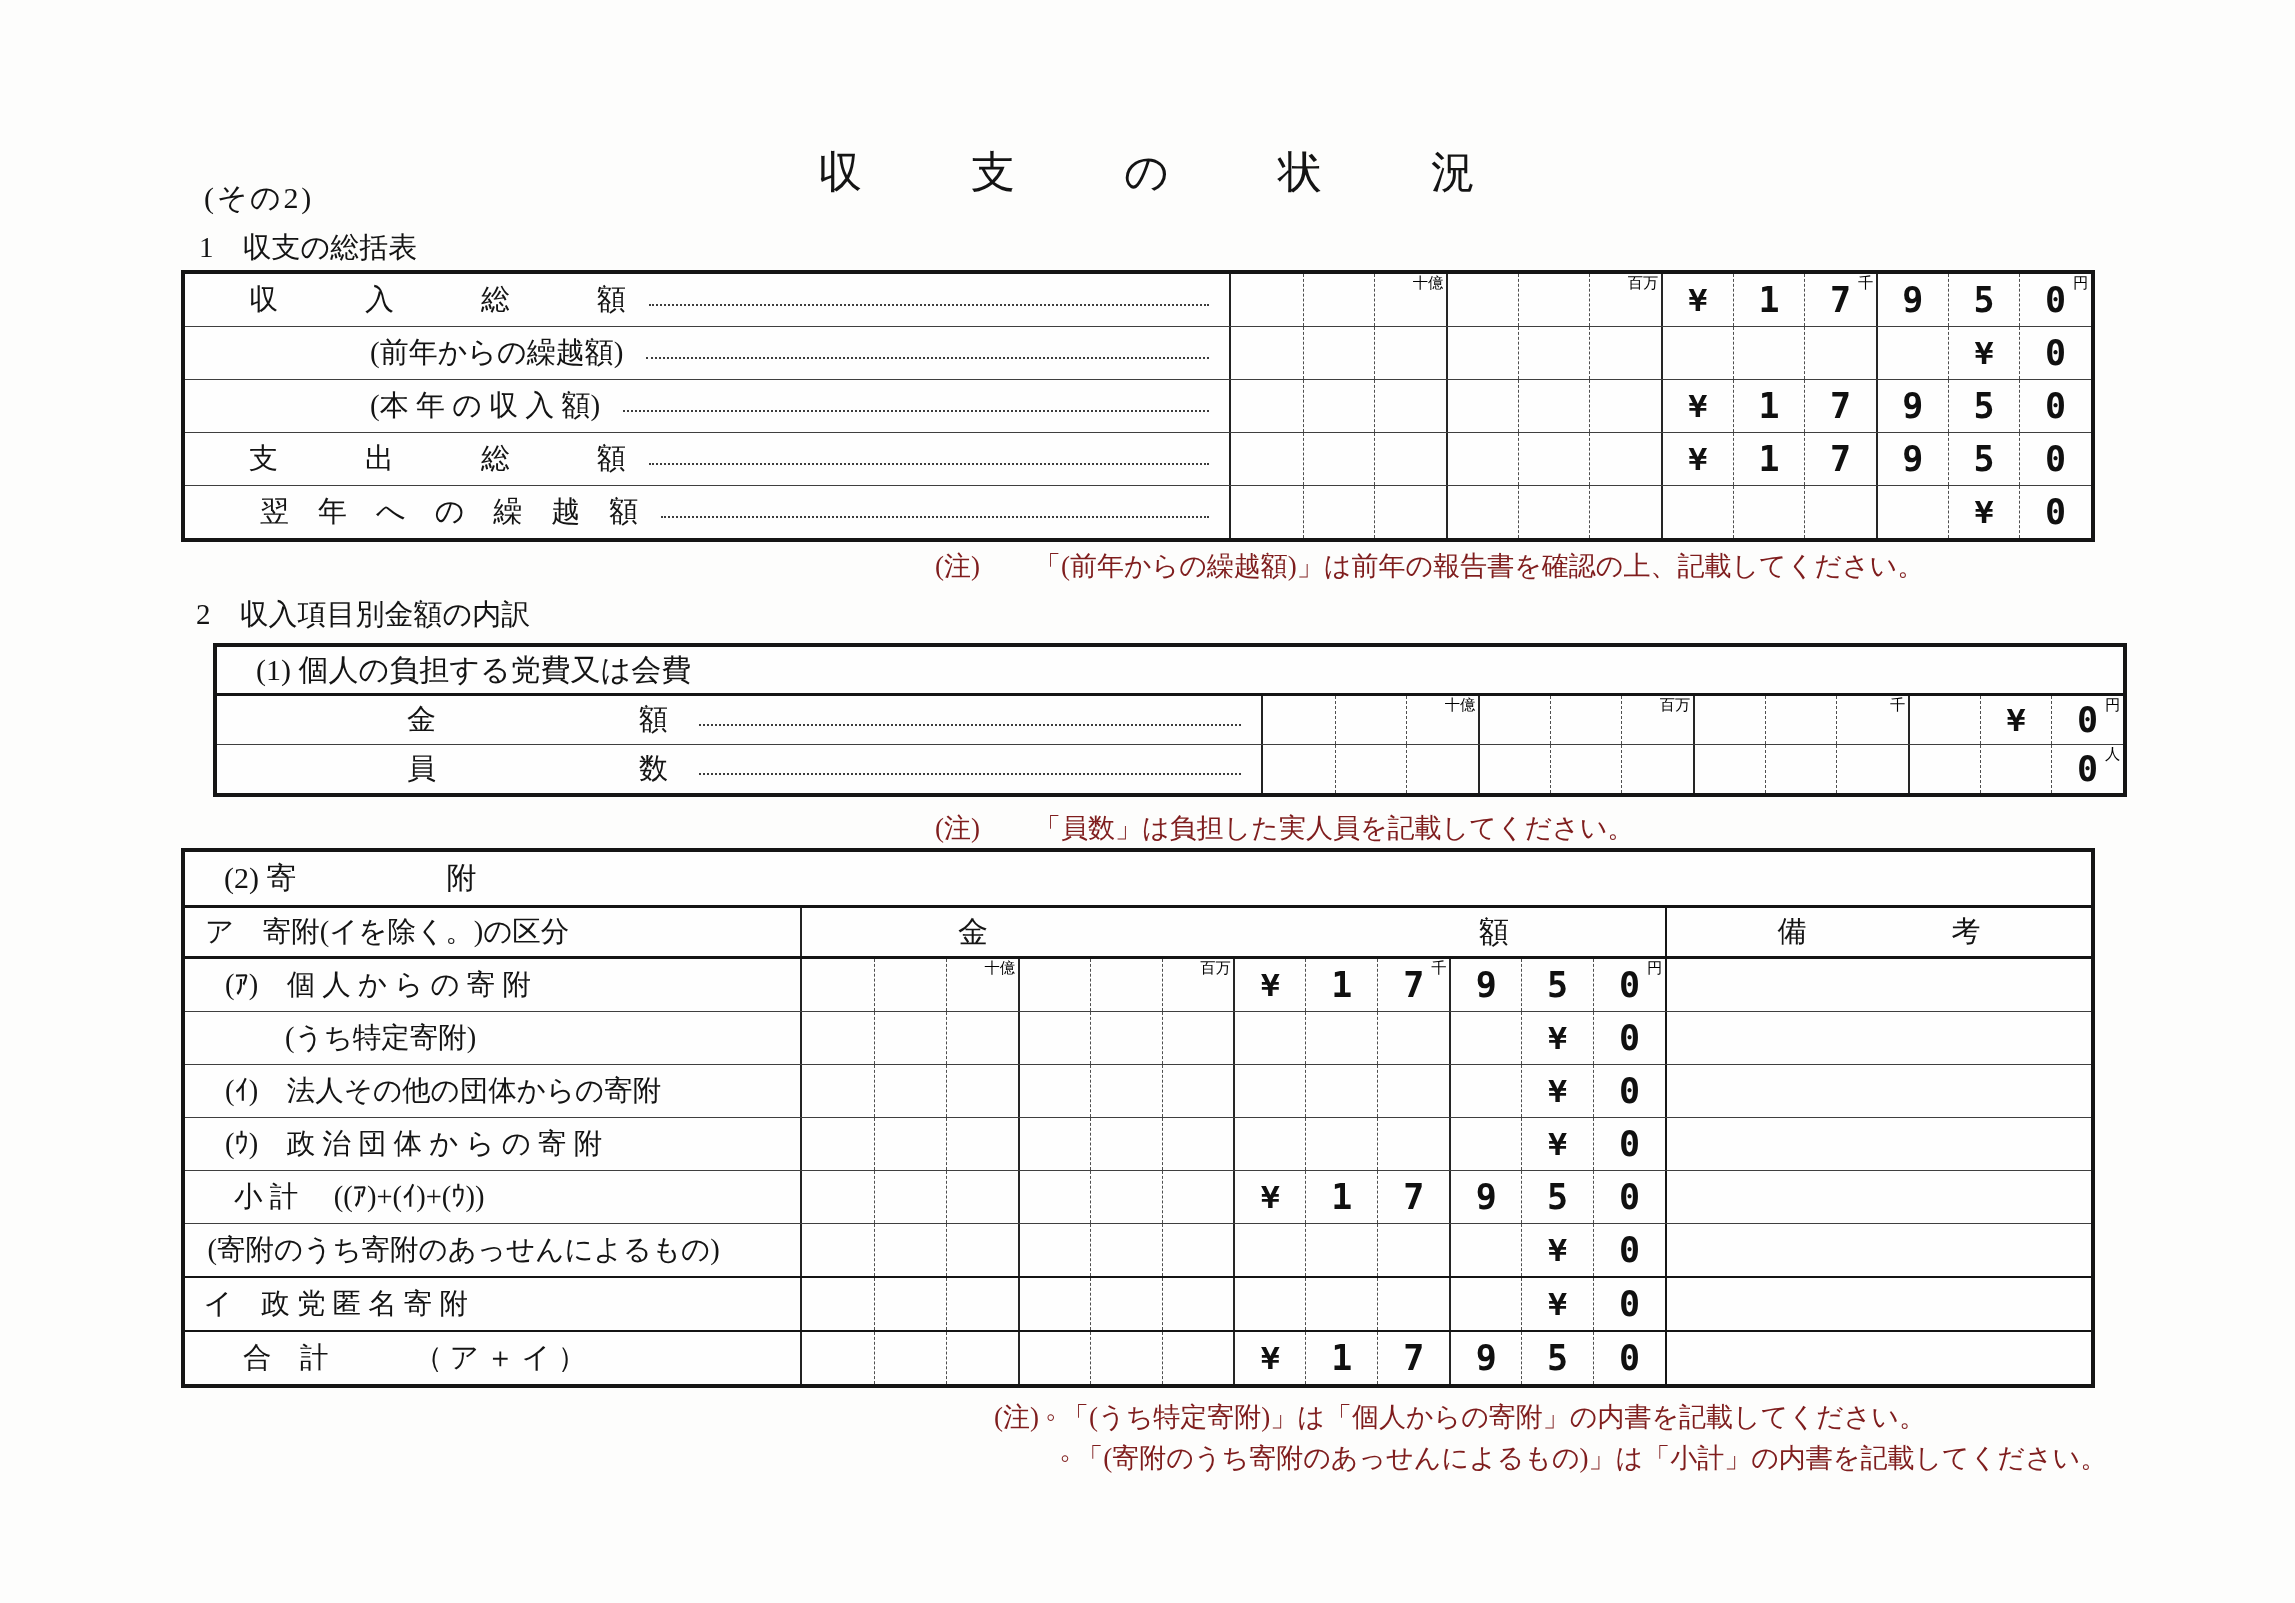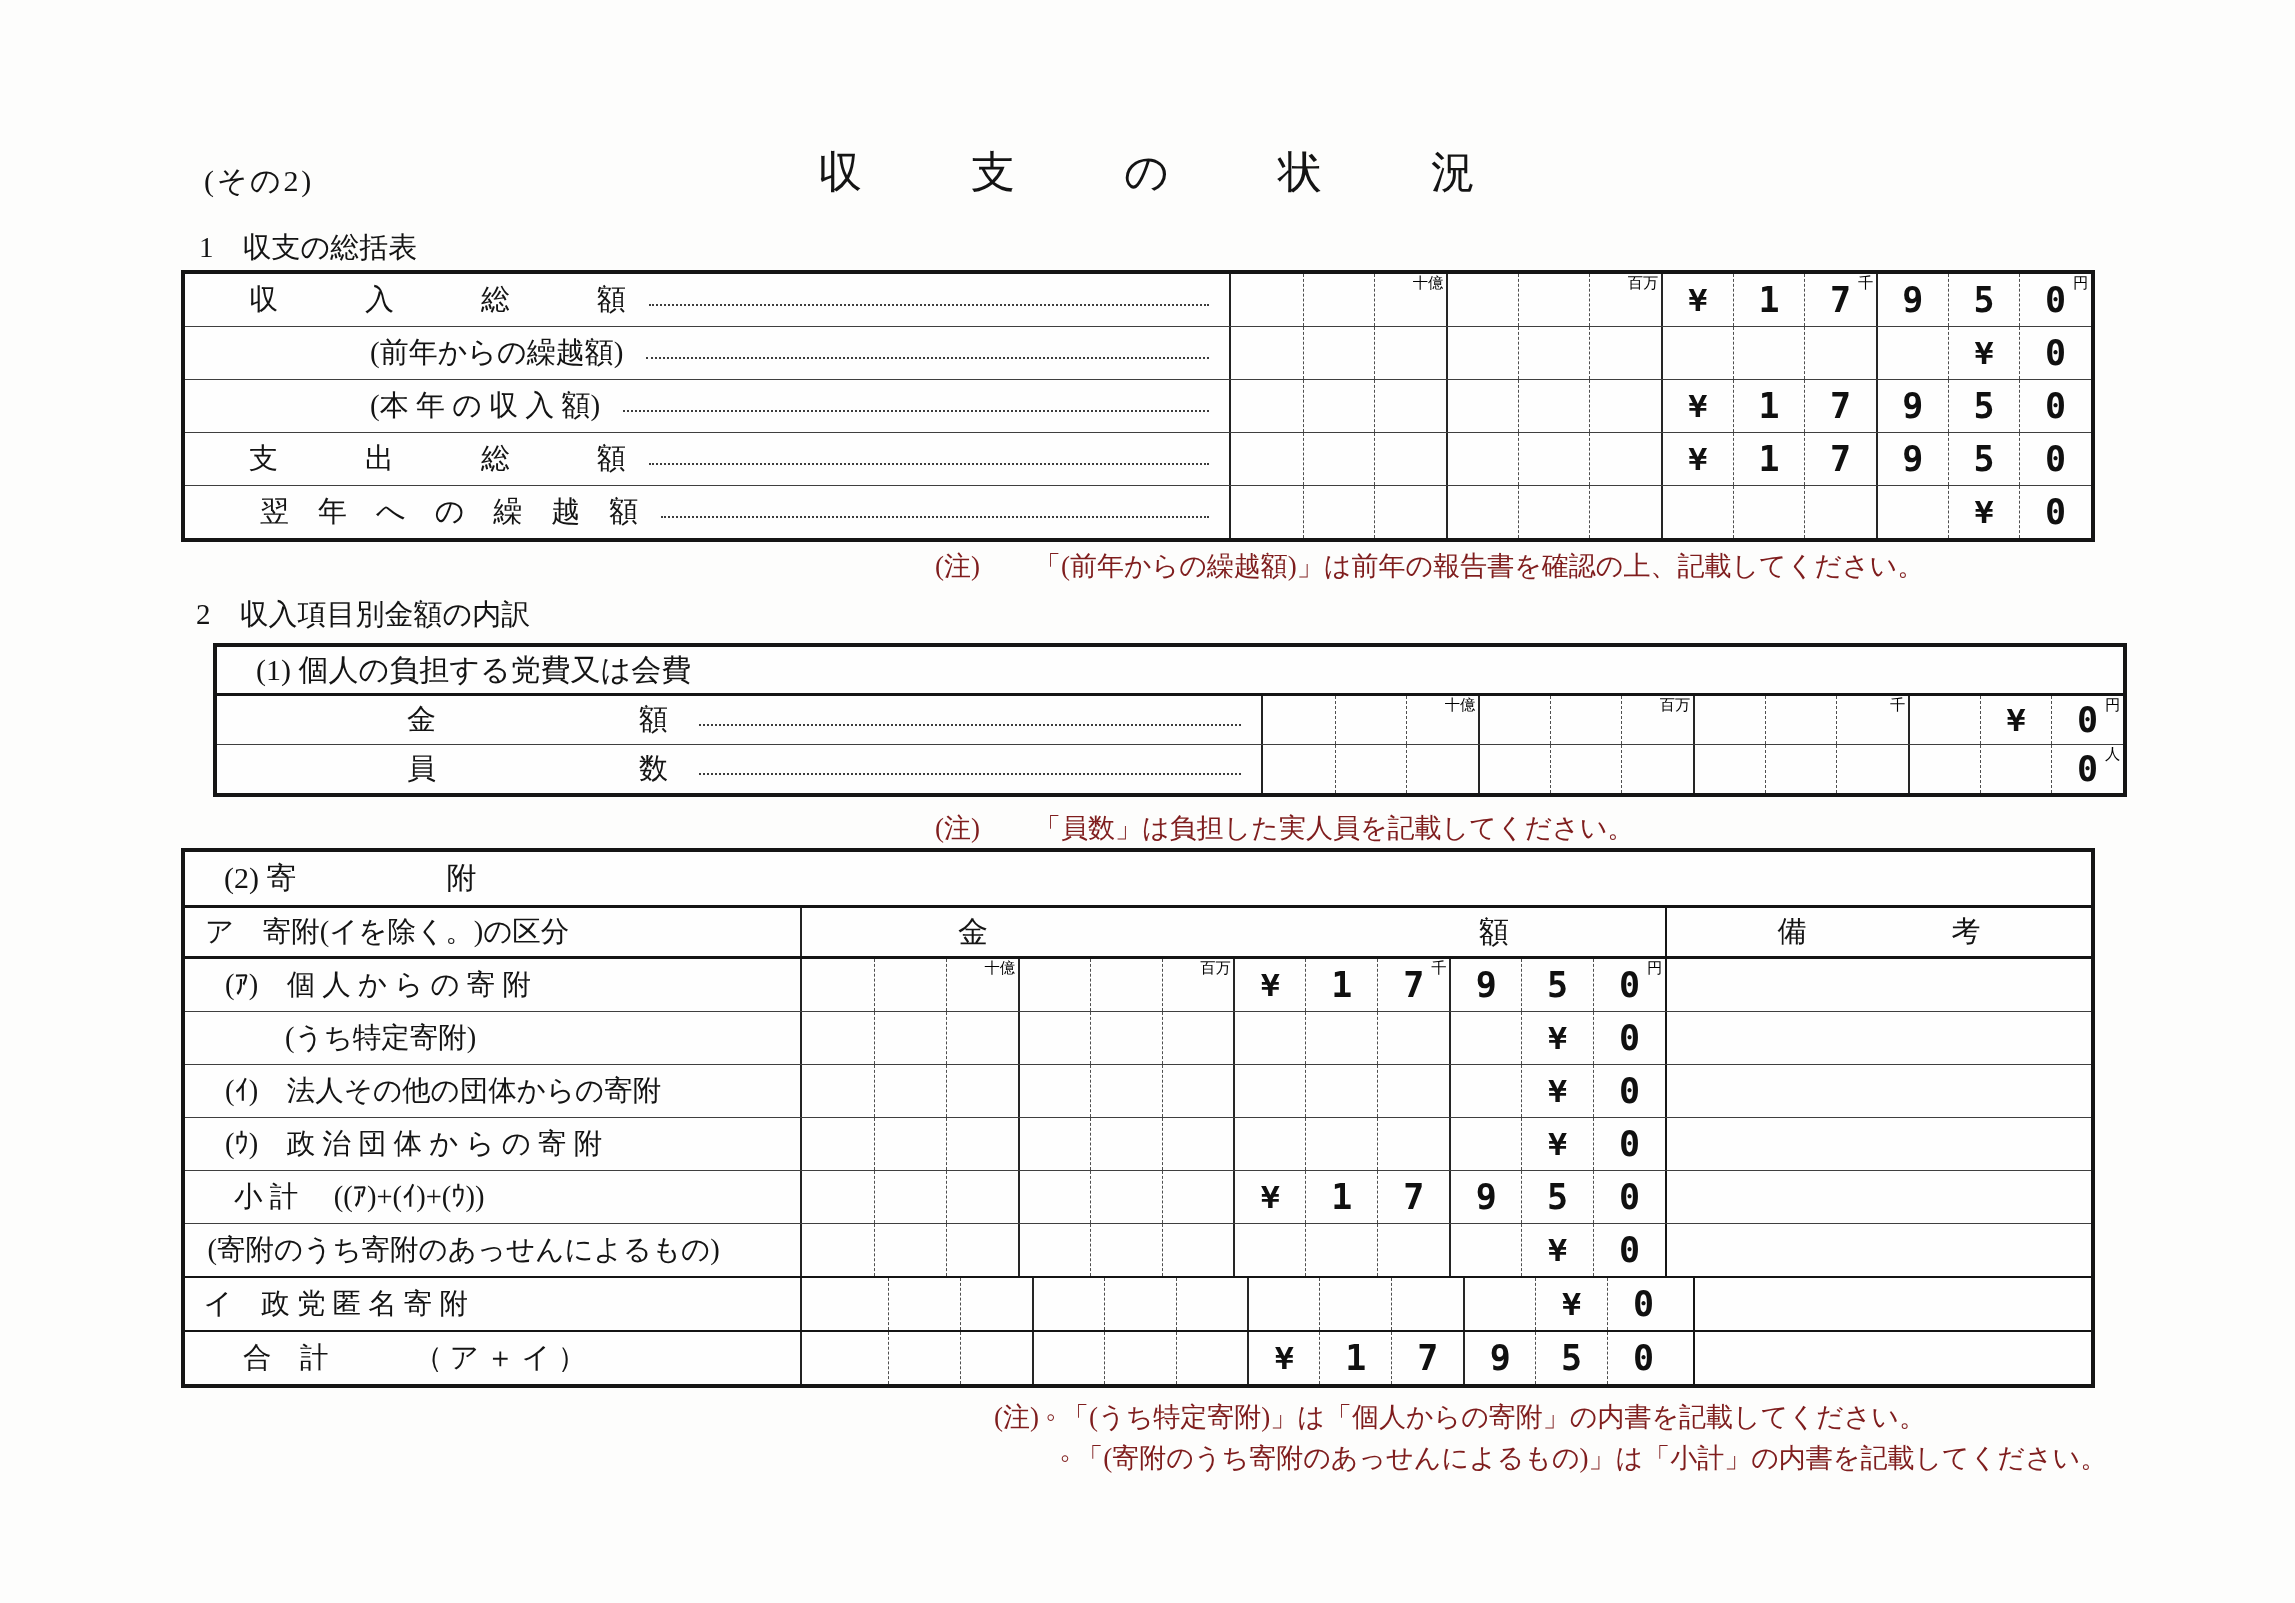--- a/index.html
+++ b/index.html
@@ -1,31 +1,31 @@
 <!DOCTYPE html>
 <html style="font-size:10.6px"><head>
 <meta charset="utf-8">
 <style>
   html,body{margin:0;padding:0;background:#e8e8e8;}
   .page{
     position:relative;width:2295px;height:1603px;background:#fdfdfc;
     font-family:"Liberation Serif","DejaVu Serif",serif;color:#141414;overflow:hidden;
   }
   
-  .corner{position:absolute;left:204px;top:161px;font-size:30px;letter-spacing:2.7px;}
+  .corner{position:absolute;left:204px;top:178px;font-size:30px;letter-spacing:2.7px;}
   .main-title{position:absolute;left:818px;top:143px;font-size:44px;letter-spacing:109px;white-space:nowrap;font-weight:500;}
   .h-sec{position:absolute;font-size:29px;white-space:nowrap;}
   .h1{left:199px;top:228px;}
   .h2{left:196px;top:595px;}
   
   .tbl{position:absolute;left:181px;width:1914px;border:4.6px solid #151515;background:#fefefe;box-sizing:border-box;}
   .r{display:flex;align-items:stretch;}
   .r + .r{border-top:1.3px solid #3f3f3f;}
   .r.th5{border-top:3.3px solid #141414;}
-  .r.th4{border-top:2.7px solid #141414;gap:14px;}
+  .r.th4{border-top:2.7px solid #141414;}
   .lab{display:flex;align-items:center;box-sizing:border-box;border-right:2px solid #232323;
        font-size:29px;white-space:nowrap;overflow:hidden;}
   .lab .lbl{flex:0 0 auto;}
   .leader{flex:1 1 auto;height:0;border-bottom:2.7px dotted #3c3c3c;align-self:center;margin:9.3px 20px 0 22.6px;}
   
   .dgrid{display:grid;grid-template-columns:repeat(12,1fr);box-sizing:border-box;}
   .dcell{position:relative;display:flex;align-items:center;justify-content:center;box-sizing:border-box;}
   .dcell.vdash{border-left:1.3px dashed #4f4f4f;}
   .dcell.vsolid{border-left:2px solid #262626;}
   .dval{font-family:"DejaVu Sans Mono","Liberation Mono",monospace;font-weight:700;font-size:35px;color:#101010;line-height:1;}

